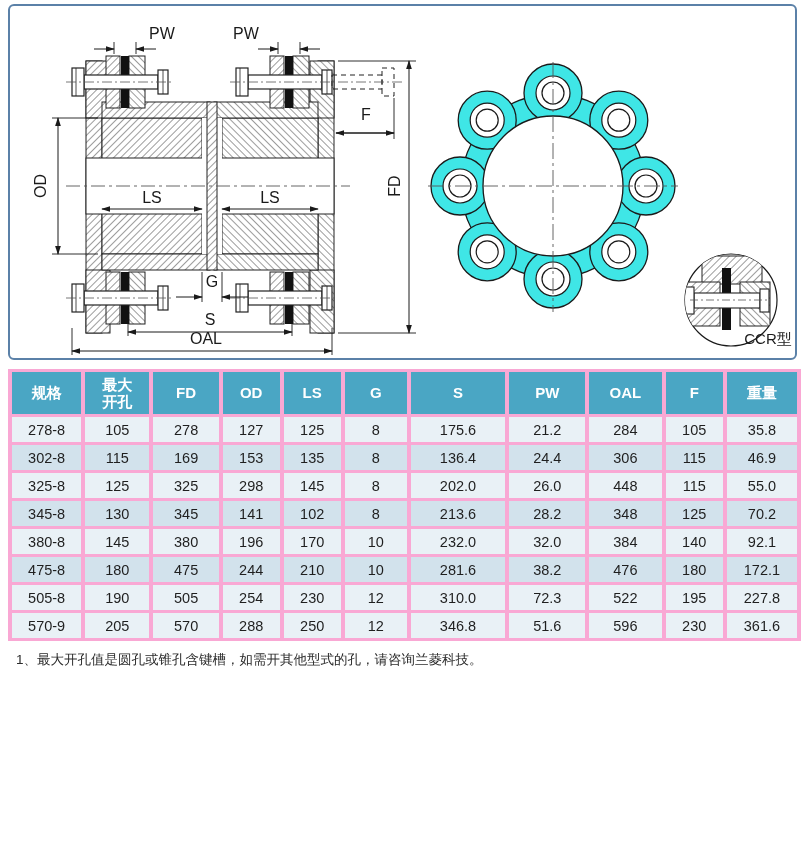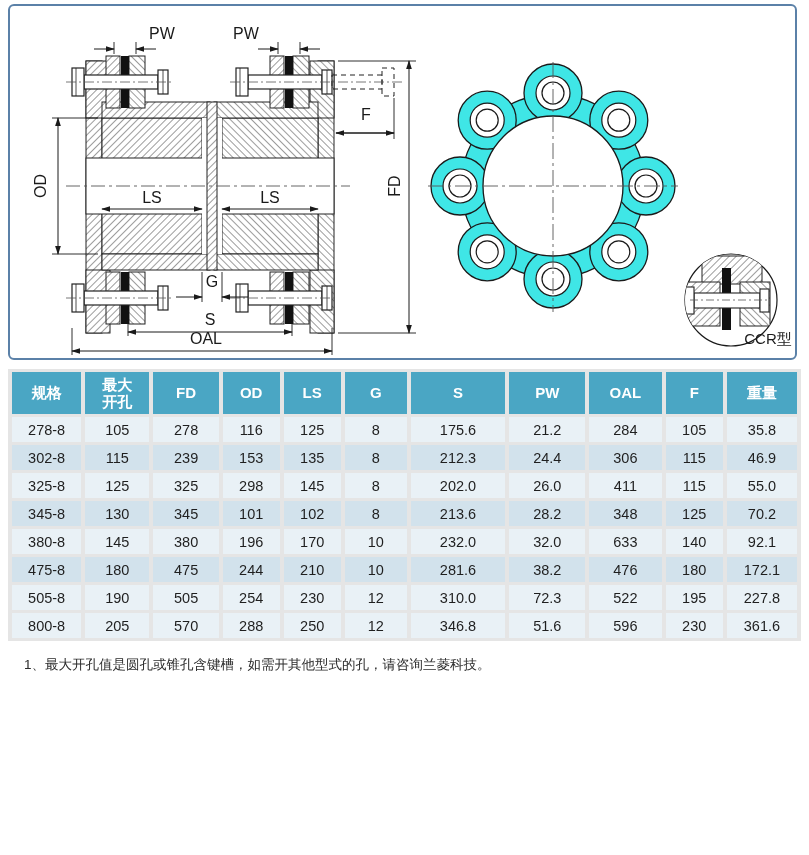--- a/index.html
+++ b/index.html
@@ -1,26 +1,26 @@
 <!DOCTYPE html>
 <html style="--header-bg: #4aa6c4; --row-light: #e9f1f6; --row-dark: #d2e2ec; --border-color: #5b81a8;"><head>
 <meta charset="utf-8">
 <style>
   html,body{margin:0;padding:0;background:#ffffff;}
   body{width:809px;height:855px;font-family:"Liberation Sans","DejaVu Sans",sans-serif;color:#1f1f1f;overflow:hidden;}
   .drawing-box{margin:4px 8px 0 8px;width:789px;height:356px;border:2px solid var(--border-color,#5b81a8);border-radius:6px;background:#fff;box-sizing:border-box;}
   .drawing-box svg{display:block;}
   .tbl-wrap{margin:9px 8px 0 8px;}
-  table.spec{width:793px;table-layout:fixed;border-collapse:separate;border-spacing:4px 3px;background:#e5e5e5;}
+  table.spec{width:793px;table-layout:fixed;border-collapse:separate;border-spacing:4px 3px;background:#f9a8d4;}
   table.spec th{background:var(--header-bg,#4aa6c4);color:#fff;font-weight:bold;font-size:15px;height:42px;white-space:pre-line;line-height:1.15;padding:0 2px;}
   table.spec td{height:25px;text-align:center;font-size:14.5px;padding:0 2px;}
   tr.dark td{background:var(--row-dark,#d2e2ec);}
   tr.light td{background:var(--row-light,#e9f1f6);}
   .notes{margin:7px 10px 0 12px;font-size:13.5px;color:#2b2b2b;line-height:1.75;}
-  .notes p{margin:12px;}
+  .notes p{margin:4px;}
   
   text.dim{font-family:"Liberation Sans","DejaVu Sans",sans-serif;font-size:16px;fill:#1a1a1a;}
   text.det{font-family:"Liberation Sans","DejaVu Sans",sans-serif;font-size:15px;fill:#1a1a1a;}
 </style>
 </head>
 <body>
 
 <div class="drawing-box">
 <svg width="785" height="352" viewBox="0 0 785 352">
   <defs>
@@ -219,78 +219,78 @@
           <th>OAL</th>
           <th>F</th>
           <th>重量</th>
         </tr>
       </thead>
     <tbody>
         <tr class="light">
           <td>278-8</td>
           <td>105</td>
           <td>278</td>
-          <td>116</td>
+          <td>127</td>
           <td>125</td>
           <td>8</td>
           <td>175.6</td>
           <td>21.2</td>
           <td>284</td>
           <td>105</td>
           <td>35.8</td>
         </tr>
         <tr class="dark">
           <td>302-8</td>
           <td>115</td>
-          <td>239</td>
+          <td>169</td>
           <td>153</td>
           <td>135</td>
           <td>8</td>
-          <td>212.3</td>
+          <td>136.4</td>
           <td>24.4</td>
           <td>306</td>
           <td>115</td>
           <td>46.9</td>
         </tr>
         <tr class="light">
           <td>325-8</td>
           <td>125</td>
           <td>325</td>
           <td>298</td>
           <td>145</td>
           <td>8</td>
           <td>202.0</td>
           <td>26.0</td>
-          <td>411</td>
+          <td>448</td>
           <td>115</td>
           <td>55.0</td>
         </tr>
         <tr class="dark">
           <td>345-8</td>
           <td>130</td>
           <td>345</td>
-          <td>101</td>
+          <td>141</td>
           <td>102</td>
           <td>8</td>
           <td>213.6</td>
           <td>28.2</td>
           <td>348</td>
           <td>125</td>
           <td>70.2</td>
         </tr>
         <tr class="light">
           <td>380-8</td>
           <td>145</td>
           <td>380</td>
           <td>196</td>
           <td>170</td>
           <td>10</td>
           <td>232.0</td>
           <td>32.0</td>
-          <td>633</td>
+          <td>384</td>
           <td>140</td>
           <td>92.1</td>
         </tr>
         <tr class="dark">
           <td>475-8</td>
           <td>180</td>
           <td>475</td>
           <td>244</td>
           <td>210</td>
           <td>10</td>
@@ -307,21 +307,21 @@
           <td>254</td>
           <td>230</td>
           <td>12</td>
           <td>310.0</td>
           <td>72.3</td>
           <td>522</td>
           <td>195</td>
           <td>227.8</td>
         </tr>
         <tr class="light">
-          <td>800-8</td>
+          <td>570-9</td>
           <td>205</td>
           <td>570</td>
           <td>288</td>
           <td>250</td>
           <td>12</td>
           <td>346.8</td>
           <td>51.6</td>
           <td>596</td>
           <td>230</td>
           <td>361.6</td>

